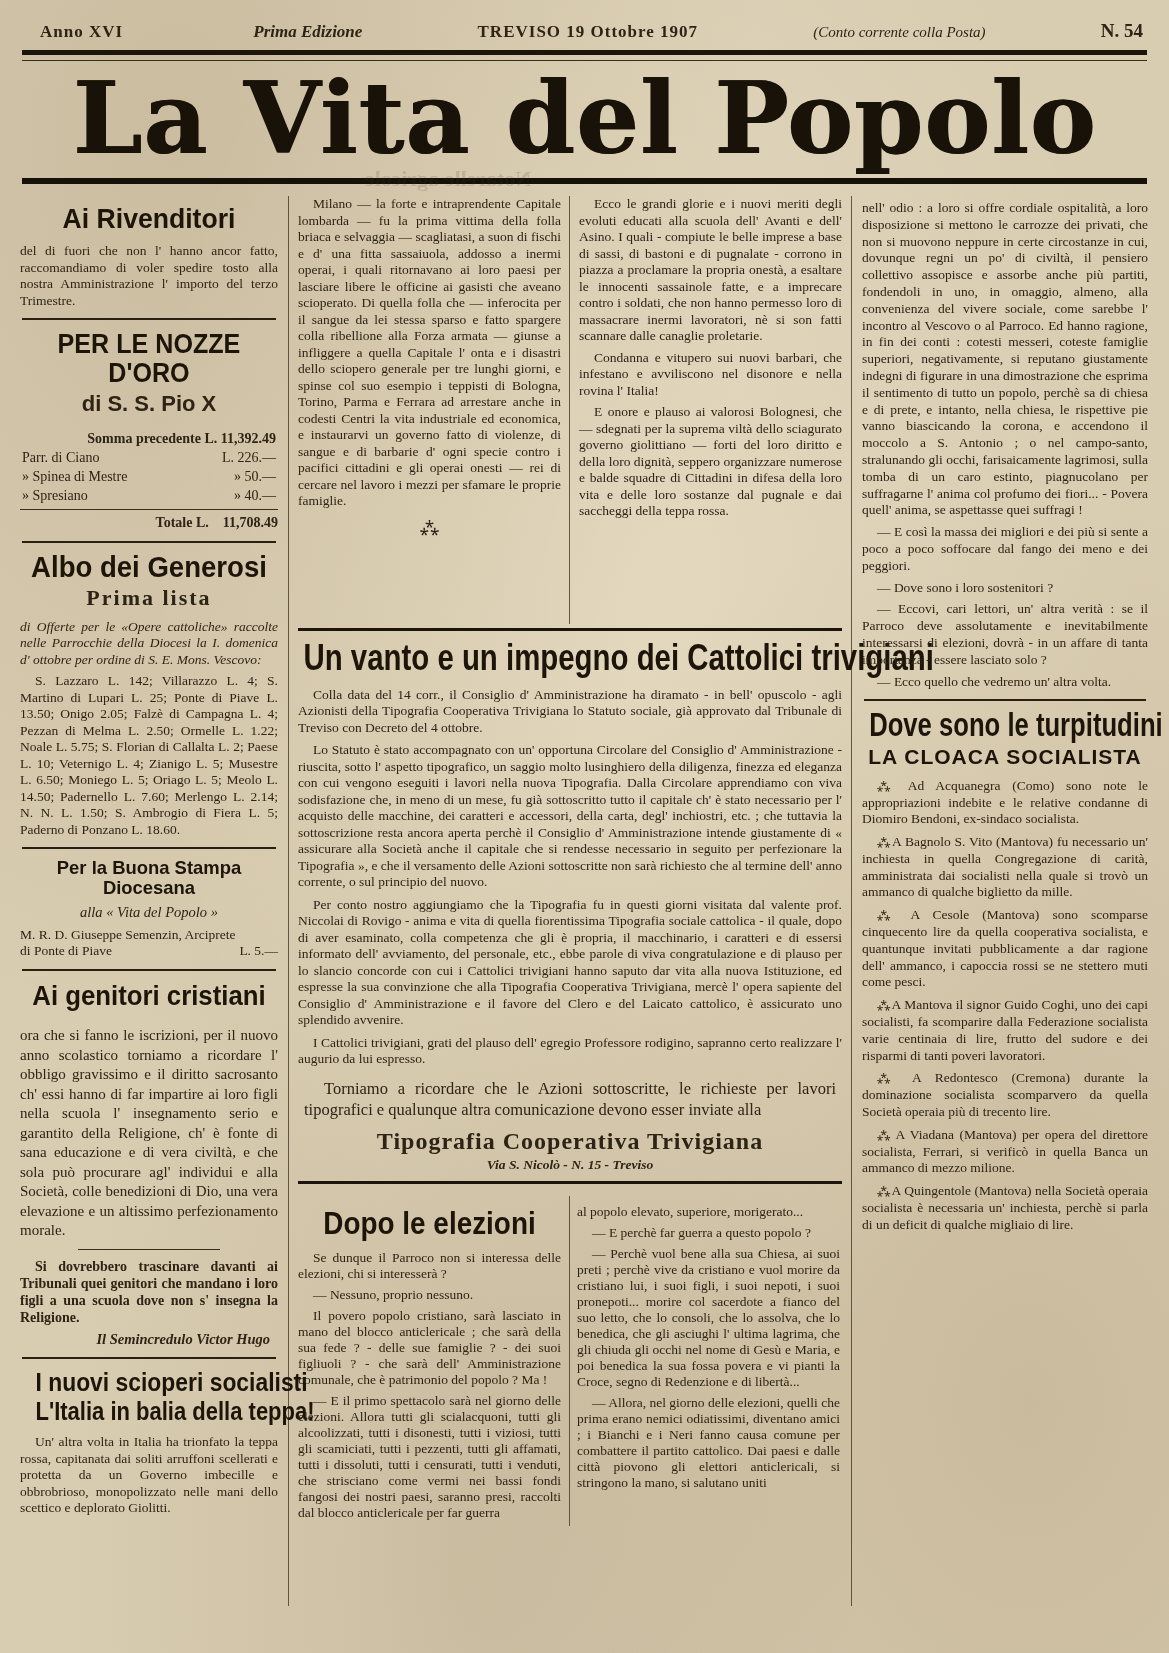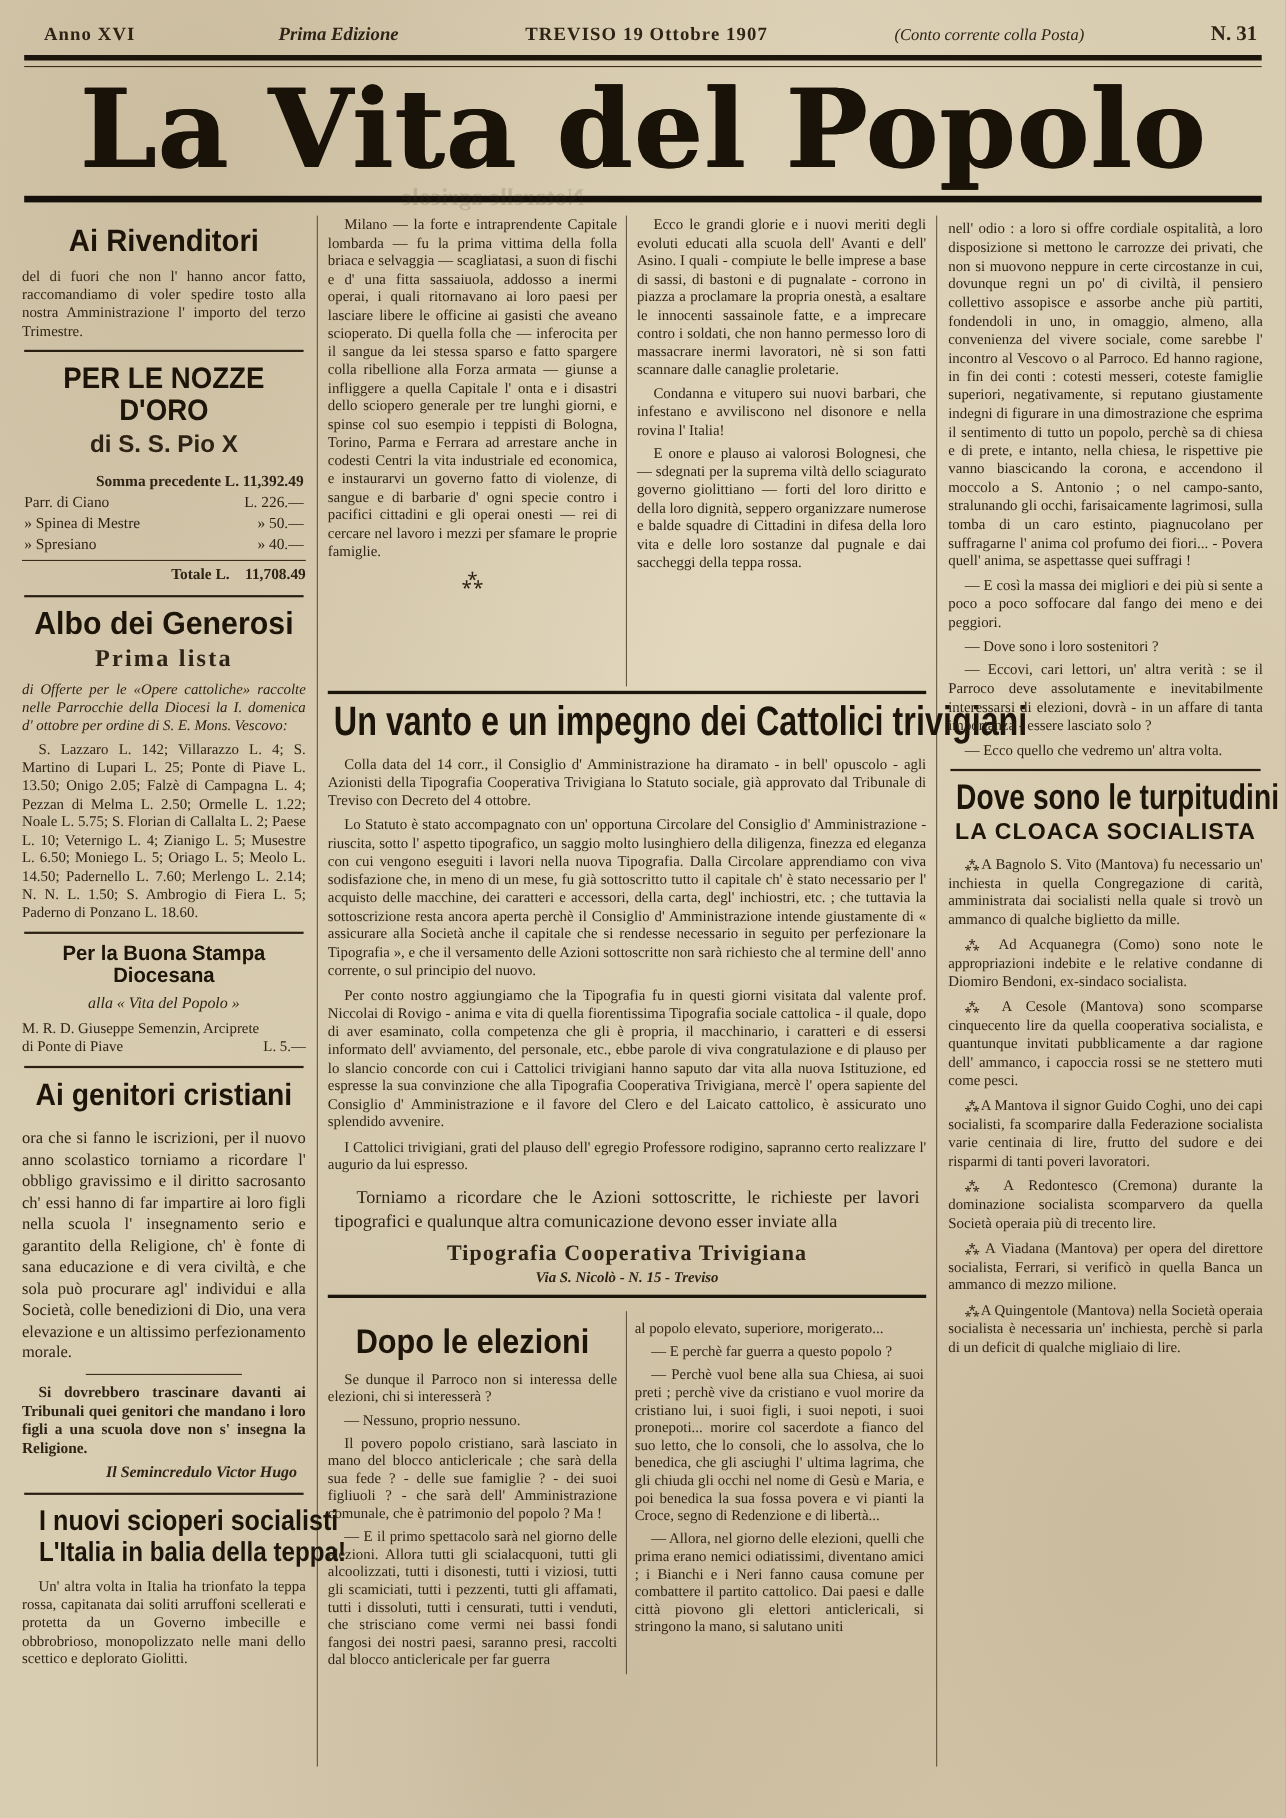--- a/index.html
+++ b/index.html
@@ -81,21 +81,21 @@
   .h-sciop1{font-size:26px;text-align:center;white-space:nowrap;margin:10px 0 2px;transform:scaleX(.88);}
   .h-sciop2{font-size:25px;text-align:center;white-space:nowrap;margin:0 0 10px;transform:scaleX(.88);}
 
   
   .mid-top{position:relative;display:grid;grid-template-columns:263px 263px;column-gap:18px;min-height:428px;}
   .mid-top::after{content:'';position:absolute;left:271px;top:0;bottom:0;width:1px;background:rgba(60,45,28,.75);}
   .mid-rule{border:none;border-top:3px solid #1c150c;margin:4px 0 8px;}
   .h-vanto{font-size:30px;white-space:nowrap;text-align:center;margin:10px 0 14px;transform:scale(.98,1.25);}
   .vanto p{margin-bottom:6px;}
   .vanto-call{font-size:16.5px;line-height:21px;text-align:justify;text-indent:20px;margin:10px 6px 8px;}
-  .vanto-firm{font-size:20px;text-align:center;font-weight:bold;font-family:"Liberation Serif",serif;margin:8px 0 2px;letter-spacing:1px;}
+  .vanto-firm{font-size:24px;text-align:center;font-weight:bold;font-family:"Liberation Serif",serif;margin:8px 0 2px;letter-spacing:1px;}
   .vanto-addr{font-style:italic;font-weight:bold;text-align:center;font-size:13.5px;margin-bottom:8px;}
   .mid-bottom{position:relative;display:grid;grid-template-columns:263px 263px;column-gap:16px;margin-top:12px;}
   .mid-bottom::after{content:'';position:absolute;left:271px;top:0;bottom:0;width:1px;background:rgba(60,45,28,.75);}
   .mid-bot-rule{border:none;border-top:3px solid #1c150c;margin:2px 0 0;}
   .h-elez{font-size:31px;text-align:center;margin:12px 0 10px;transform:scaleX(.9);}
   .c2bot .p,.c3bot .p{font-size:13.5px;line-height:16px;}
   .c3bot{padding-top:8px;}
 
   
   .c4 .p{font-size:13.5px;line-height:16.8px;}
@@ -116,21 +116,21 @@
 </head>
 <body>
 
 <div class="page">
 
   <div class="topline">
     <span class="anno">Anno XVI</span>
     <span class="ediz">Prima Edizione</span>
     <span class="date">TREVISO 19 Ottobre 1907</span>
     <span class="posta">(Conto corrente colla Posta)</span>
-    <span class="numero">N. 31</span>
+    <span class="numero">N. 54</span>
   </div>
   <div class="header-sep"></div>
 
   <div class="masthead">La Vita del Popolo</div>
   <div class="mast-sep"></div>
 
   <div class="content">
     <div class="ghost">Notarelle agricole</div>
     <div class="vdiv vdiv1"></div>
     <div class="vdiv vdiv3"></div>
@@ -253,22 +253,22 @@
       <p class="p">— E così la massa dei migliori e dei più si sente a poco a poco soffocare dal fango dei meno e dei peggiori.</p>
       <p class="p">— Dove sono i loro sostenitori ?</p>
       <p class="p">— Eccovi, cari lettori, un' altra verità : se il Parroco deve assolutamente e inevitabilmente interessarsi di elezioni, dovrà - in un affare di tanta importanza - essere lasciato solo ?</p>
       <p class="p">— Ecco quello che vedremo un' altra volta.</p>
       <hr class="hr">
 
       <div>
         <div class="cond h-turp">Dove sono le turpitudini</div>
         <div class="cond h-cloaca">LA CLOACA SOCIALISTA</div>
 
+        <p class="turp-item"><span class="marker">⁂</span> <span>Ad Acquanegra (Como) sono note le appropriazioni indebite e le relative condanne di Diomiro Bendoni, ex-sindaco socialista.</span></p>
         <p class="turp-item"><span class="marker">⁂</span> <span>A Bagnolo S. Vito (Mantova) fu necessario un' inchiesta in quella Congregazione di carità, amministrata dai socialisti nella quale si trovò un ammanco di qualche biglietto da mille.</span></p>
-        <p class="turp-item"><span class="marker">⁂</span> <span>Ad Acquanegra (Como) sono note le appropriazioni indebite e le relative condanne di Diomiro Bendoni, ex-sindaco socialista.</span></p>
         <p class="turp-item"><span class="marker">⁂</span> <span>A Cesole (Mantova) sono scomparse cinquecento lire da quella cooperativa socialista, e quantunque invitati pubblicamente a dar ragione dell' ammanco, i capoccia rossi se ne stettero muti come pesci.</span></p>
         <p class="turp-item"><span class="marker">⁂</span> <span>A Mantova il signor Guido Coghi, uno dei capi socialisti, fa scomparire dalla Federazione socialista varie centinaia di lire, frutto del sudore e dei risparmi di tanti poveri lavoratori.</span></p>
         <p class="turp-item"><span class="marker">⁂</span> <span>A Redontesco (Cremona) durante la dominazione socialista scomparvero da quella Società operaia più di trecento lire.</span></p>
         <p class="turp-item"><span class="marker">⁂</span> <span>A Viadana (Mantova) per opera del direttore socialista, Ferrari, si verificò in quella Banca un ammanco di mezzo milione.</span></p>
         <p class="turp-item"><span class="marker">⁂</span> <span>A Quingentole (Mantova) nella Società operaia socialista è necessaria un' inchiesta, perchè si parla di un deficit di qualche migliaio di lire.</span></p>
       </div>
     </div>
 
   </div>
 </div>

